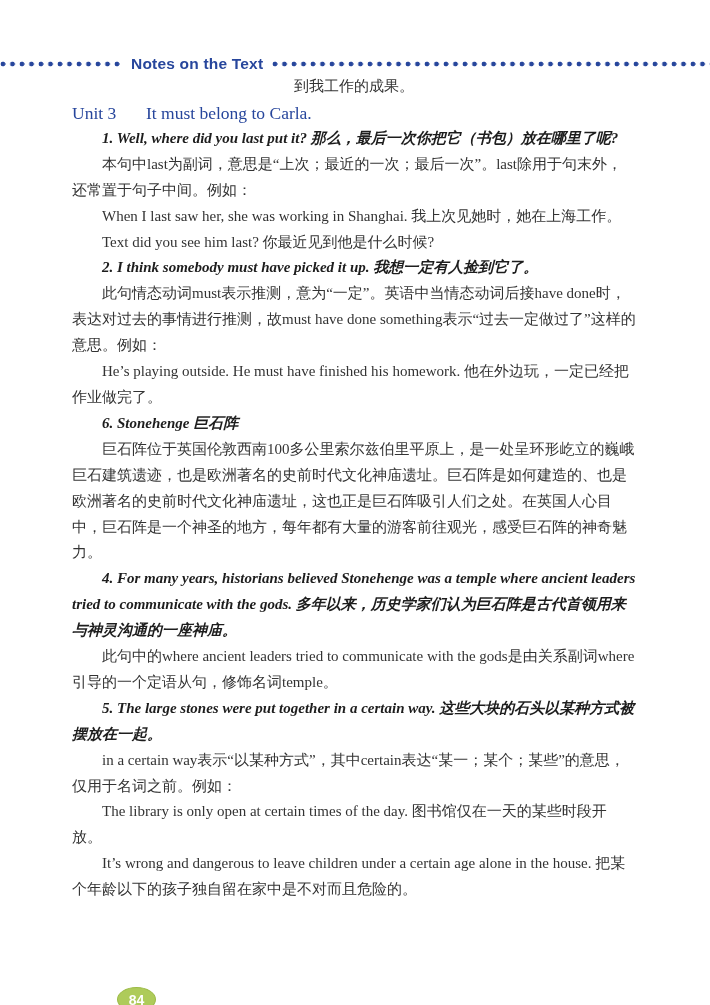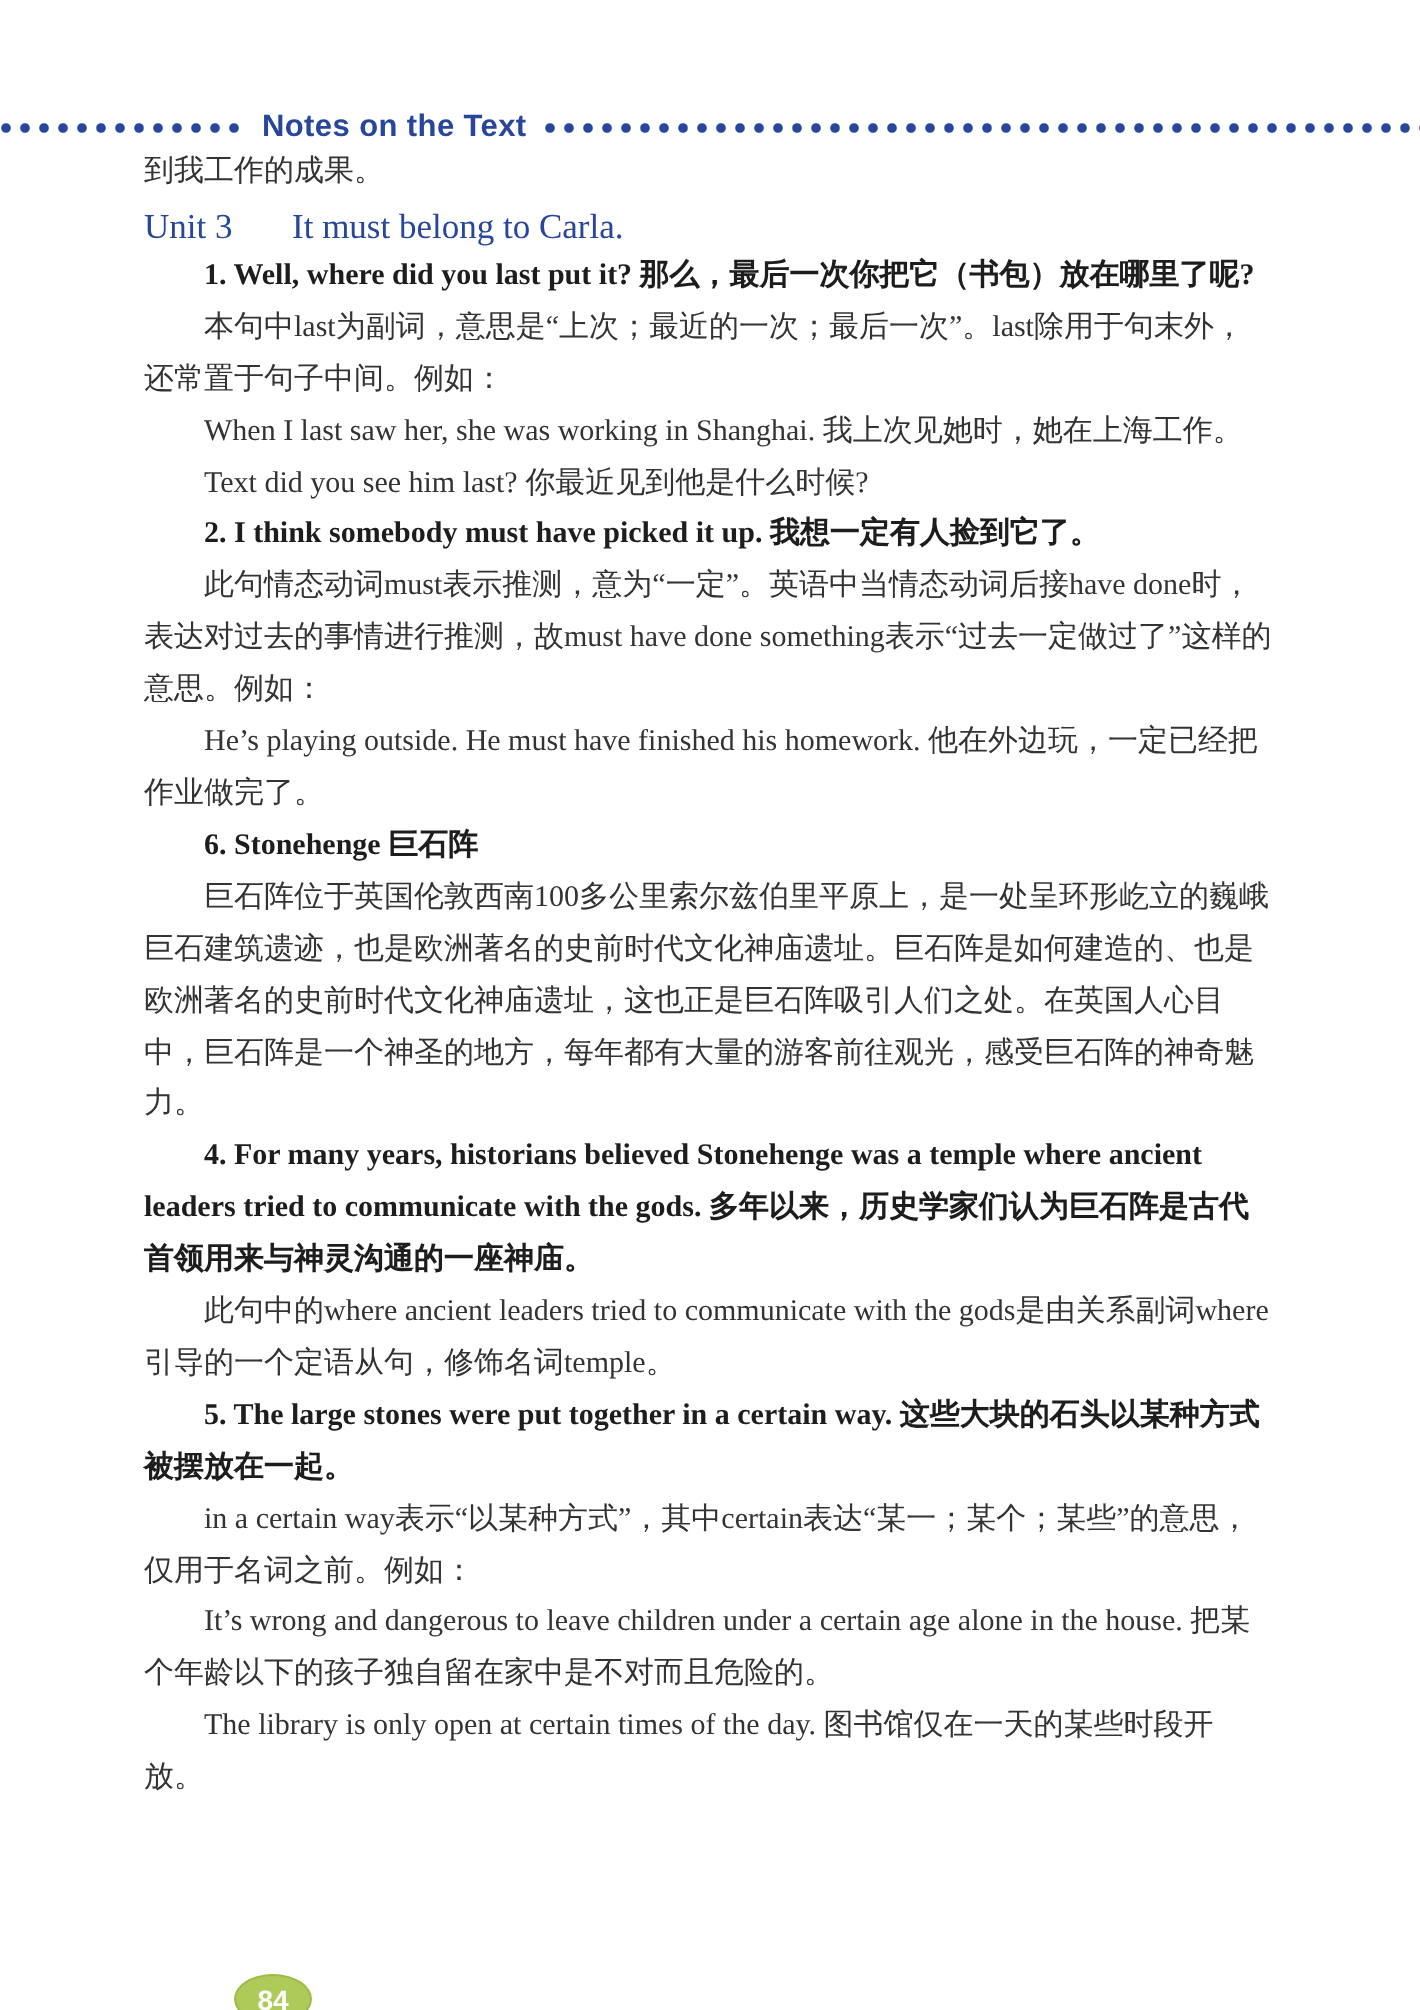--- a/index.html
+++ b/index.html
@@ -41,35 +41,36 @@
     text-align: right;
   }
 
   
   .content {
     padding: 0 74px 0 72px;
     font-size: 15px;
     line-height: 25.9px;
   }
   .content p { margin: 0; }
-  .cont-line { margin-top: 16px; }
+  .cont-line { margin-top: 16px; text-align: center; }
 
   .unit-heading {
     margin: 21px 0 2px 0;
     font-size: 17.5px;
     font-weight: normal;
     color: var(--accent-blue, #27469c);
     line-height: 26px;
   }
   .unit-label { margin-right: 1.7em; }
 
   .note-heading {
     font-weight: bold;
     color: #1d1d1d;
     text-indent: 2em;
+    font-style: italic;
   }
   .note-para, .example {
     text-indent: 2em;
     color: var(--body-text, #333333);
   }
 
   
   .page-badge {
     position: absolute;
     left: 117px; top: 933px;
@@ -113,21 +114,21 @@
     <p class="example">He’s playing outside. He must have finished his homework. 他在外边玩，一定已经把作业做完了。</p>
 
     <p class="note-heading">6. Stonehenge 巨石阵</p>
     <p class="note-para">巨石阵位于英国伦敦西南100多公里索尔兹伯里平原上，是一处呈环形屹立的巍峨巨石建筑遗迹，也是欧洲著名的史前时代文化神庙遗址。巨石阵是如何建造的、也是欧洲著名的史前时代文化神庙遗址，这也正是巨石阵吸引人们之处。在英国人心目中，巨石阵是一个神圣的地方，每年都有大量的游客前往观光，感受巨石阵的神奇魅力。</p>
 
     <p class="note-heading">4. For many years, historians believed Stonehenge was a temple where ancient leaders tried to communicate with the gods. 多年以来，历史学家们认为巨石阵是古代首领用来与神灵沟通的一座神庙。</p>
     <p class="note-para">此句中的where ancient leaders tried to communicate with the gods是由关系副词where引导的一个定语从句，修饰名词temple。</p>
 
     <p class="note-heading">5. The large stones were put together in a certain way. 这些大块的石头以某种方式被摆放在一起。</p>
     <p class="note-para">in a certain way表示“以某种方式”，其中certain表达“某一；某个；某些”的意思，仅用于名词之前。例如：</p>
+    <p class="example">The library is only open at certain times of the day. 图书馆仅在一天的某些时段开放。</p>
     <p class="example">It’s wrong and dangerous to leave children under a certain age alone in the house. 把某个年龄以下的孩子独自留在家中是不对而且危险的。</p>
-    <p class="example">The library is only open at certain times of the day. 图书馆仅在一天的某些时段开放。</p>
   </div>
 
   <div class="page-badge">
     <span>84</span>
   </div>
 
 </div>
 
 </body></html>

